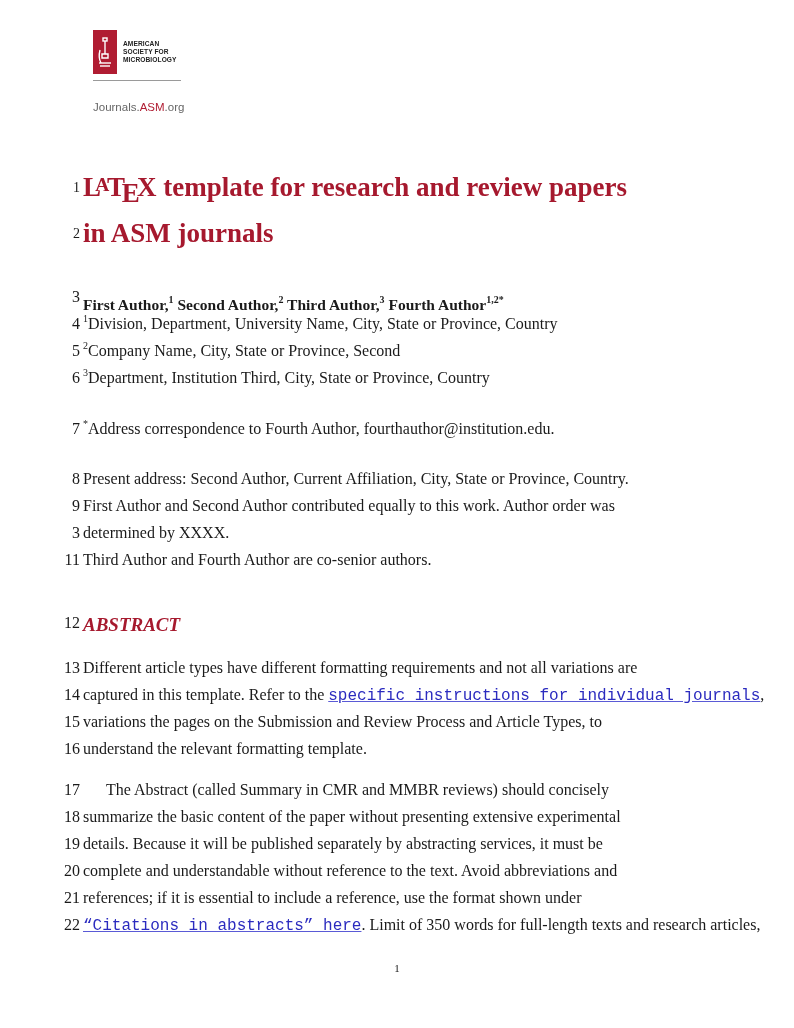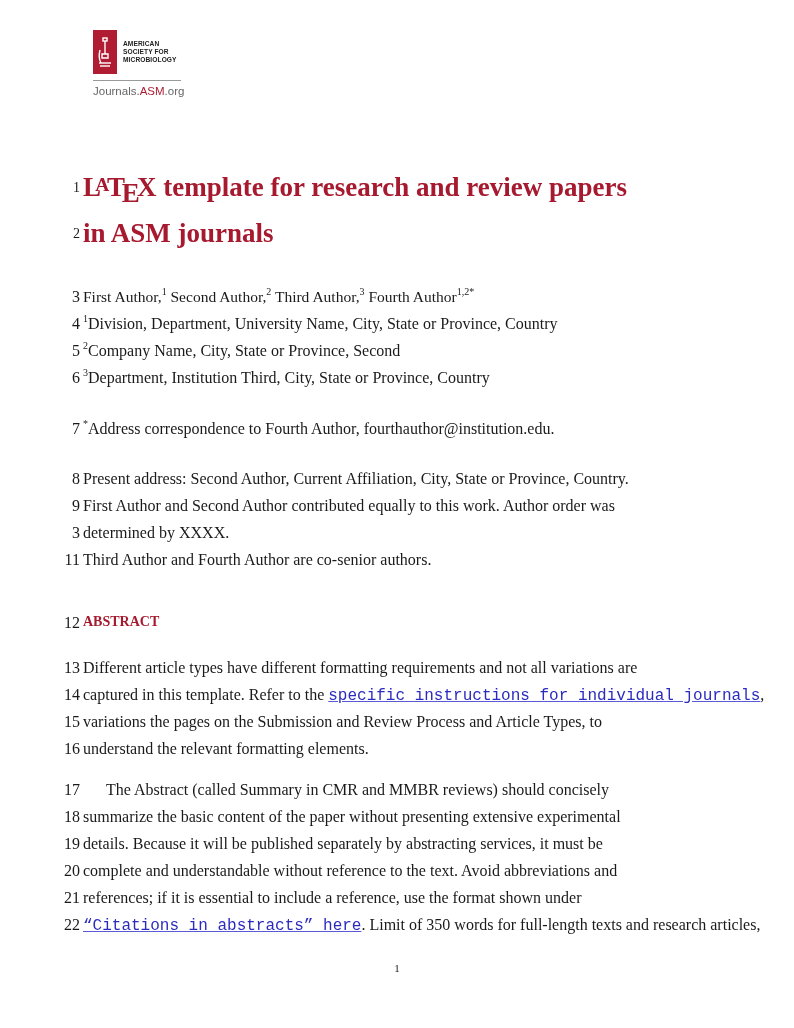--- a/index.html
+++ b/index.html
@@ -3,31 +3,31 @@
   <meta charset="utf-8">
   <style>
     html, body { margin: 0; padding: 0; background: #ffffff; }
     body { width: 794px; height: 1028px; position: relative; overflow: hidden;
            font-family: "Liberation Serif", "DejaVu Serif", serif; color: #1a1a1a; }
     .logo { position: absolute; left: 93px; top: 30px; width: 100px; }
     .logo-row { display: flex; align-items: center; }
     .logo-mark { width: 24px; height: 44px; background: #b01c32; display: flex; align-items: center; justify-content: center; }
     .logo-text { margin-left: 6px; font-family: "Liberation Sans", sans-serif; font-weight: bold; font-size: 6.6px; line-height: 8px; color: #222; letter-spacing: 0.1px; }
     .logo-rule { margin-top: 6px; width: 88px; height: 1px; background: #9a9a9a; }
-    .logo-url { margin-top: 4px; font-family: "Liberation Sans", sans-serif; font-size: 11.5px; color: #666; }
+    .logo-url { margin-top: 20px; font-family: "Liberation Sans", sans-serif; font-size: 11.5px; color: #666; }
     .logo-url .asm { color: #b01c32; }
 
     .line { position: absolute; left: 0; width: 794px; font-size: 16px; white-space: nowrap; }
     .ln { position: absolute; width: 80px; text-align: right; font-size: 16px; color: #1a1a1a; }
     .tx { position: absolute; left: 83px; }
     .title .tx { color: #a6192e; font-weight: bold; font-size: 27px; }
     .title .ln { font-size: 14px; }
-    .authors .tx { font-weight: normal; font-size: 15.5px; }
+    .authors .tx { font-weight: bold; font-size: 15.5px; margin-top: 8px; }
     sup { font-size: 10px; line-height: 0; position: relative; top: -1px; }
-    .section .tx { color: #a6192e; font-weight: bold; font-size: 14px; }
+    .section .tx { color: #a6192e; font-weight: bold; font-size: 19px; font-style: italic; }
     a.link { color: #2b2bbf; text-decoration: underline; text-decoration-color: #5a5ad6; font-family: Liberation Mono, monospace; }
     .indent { padding-left: 23px; }
     .latex-a { font-size: 0.72em; vertical-align: 0.28em; margin-left: -0.3em; margin-right: -0.12em; }
     .latex-e { vertical-align: -0.22em; margin-left: -0.12em; margin-right: -0.1em; }
     .pagenum { position: absolute; left: 0; width: 794px; top: 962px; text-align: center; font-size: 11px; }
   </style>
 </head>
 <body>
 
 <div class="logo">
@@ -117,21 +117,21 @@
 <div class="line" style="top:686px;">
   <span class="ln">14</span>
   <span class="tx"><span>captured in this template. Refer to the </span><a class="link">specific instructions for individual journals</a><span>,</span></span>
 </div>
 <div class="line" style="top:713px;">
   <span class="ln">15</span>
   <span class="tx">variations the pages on the Submission and Review Process and Article Types, to</span>
 </div>
 <div class="line" style="top:740px;">
   <span class="ln">16</span>
-  <span class="tx">understand the relevant formatting elements.</span>
+  <span class="tx">understand the relevant formatting template.</span>
 </div>
 
 <div class="line" style="top:781px;">
   <span class="ln">17</span>
   <span class="tx indent">The Abstract (called Summary in CMR and MMBR reviews) should concisely</span>
 </div>
 <div class="line" style="top:808px;">
   <span class="ln">18</span>
   <span class="tx">summarize the basic content of the paper without presenting extensive experimental</span>
 </div>

